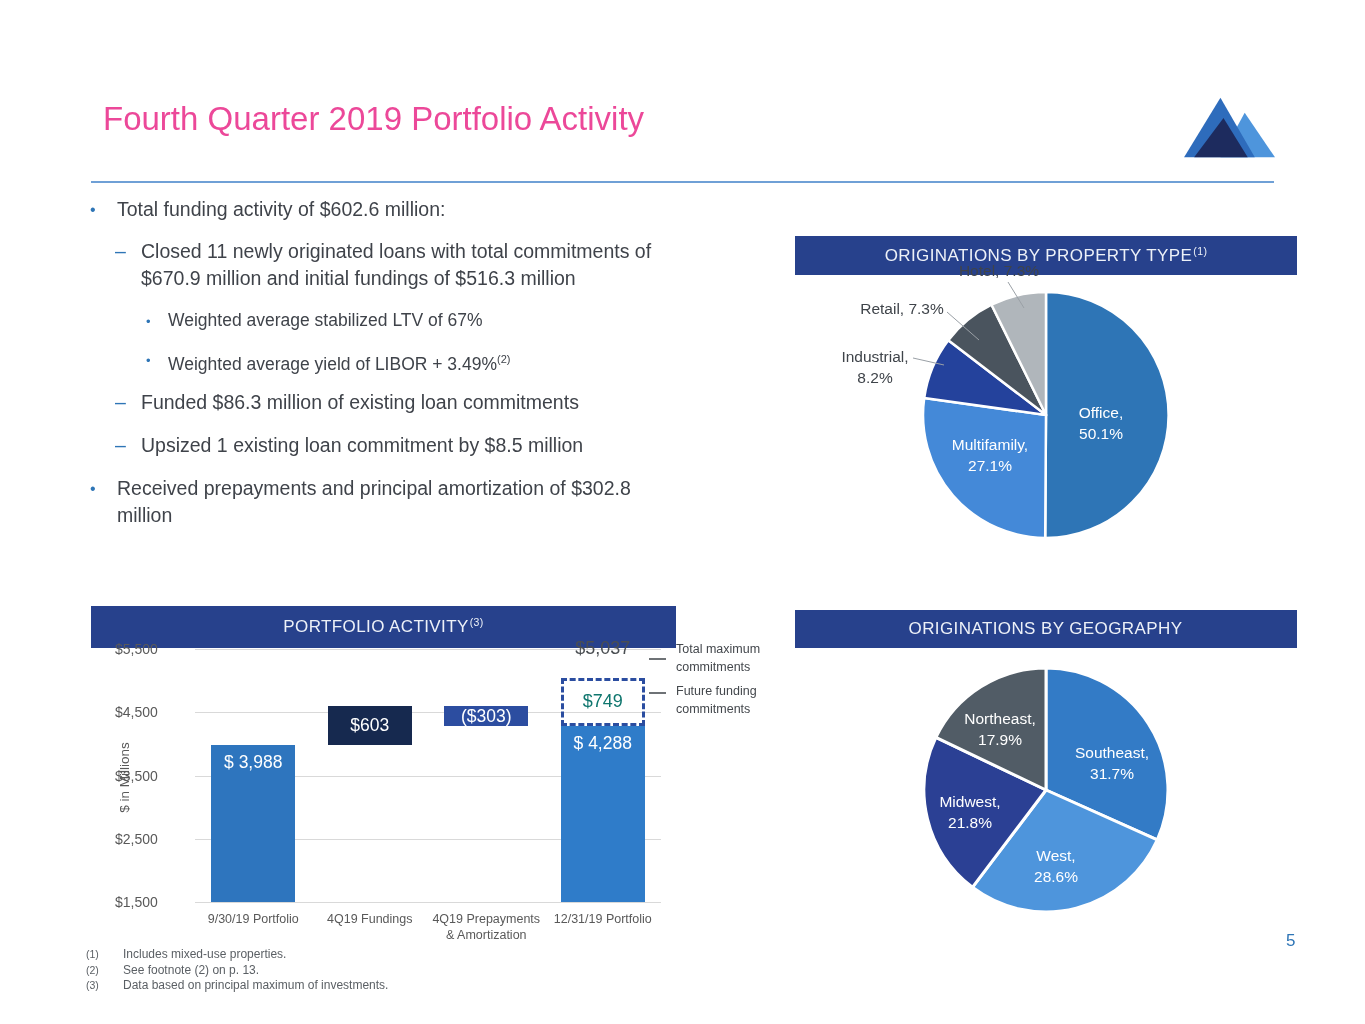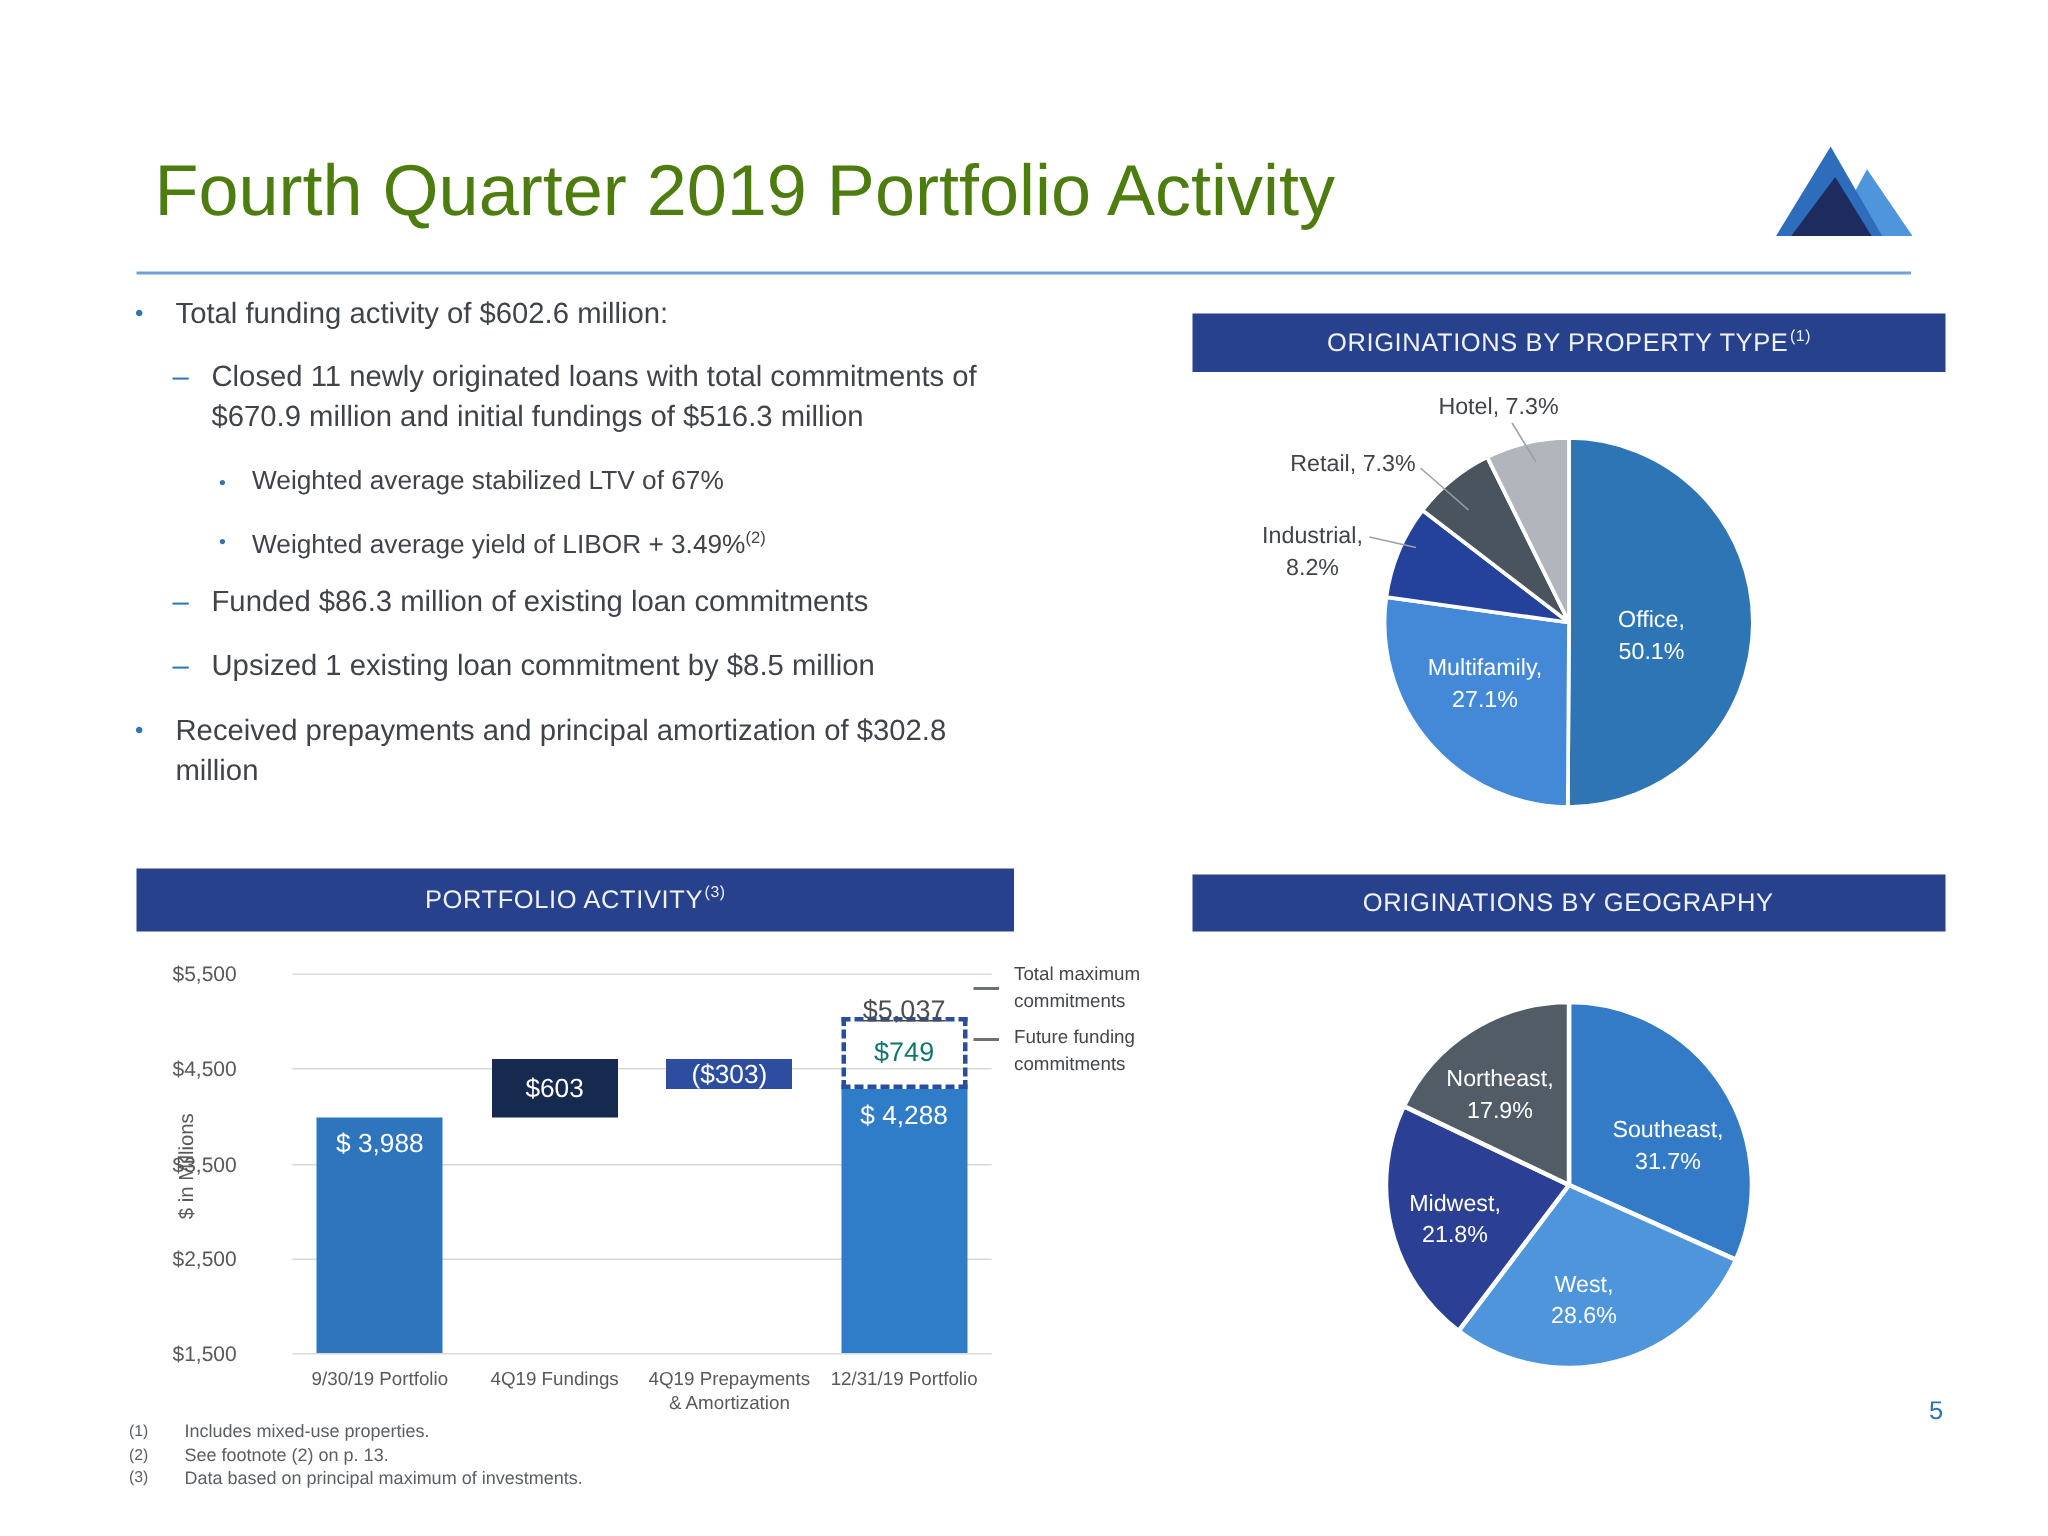--- a/index.html
+++ b/index.html
@@ -1,40 +1,40 @@
 <!DOCTYPE html>
 <html><head>
 <meta charset="utf-8">
 <style>
   html,body{margin:0;padding:0;background:#e8e8e8;}
   .slide{position:relative;width:1365px;height:1024px;background:#ffffff;overflow:hidden;
          font-family:"Liberation Sans", sans-serif;}
-  .title{position:absolute;left:103px;top:100px;margin:0;font-size:48px;font-weight:400;
-         color:#4d7c0f;letter-spacing:0;}
+  .title{position:absolute;left:103px;top:100px;margin:0;font-size:33px;font-weight:400;
+         color:#ec4899;letter-spacing:0;}
   .rule{position:absolute;left:91px;top:181px;width:1183px;height:2px;background:#6FA0D6;}
   .logo{position:absolute;left:1178px;top:92px;width:97px;height:68px;}
 
   
   .bullets{position:absolute;left:90px;top:196px;width:700px;color:#3F434A;}
   .b{display:flex;align-items:flex-start;}
   .mk{color:#2E75B6;flex:0 0 auto;}
   .bt{display:block;}
   .bt sup{font-size:11px;}
   .l1{font-size:19.5px;line-height:27px;margin:0 0 15px 0;}
   .l1 .mk{width:27px;font-size:16px;}
   .l1 .bt{max-width:535px;}
   .l2{font-size:19.5px;line-height:27px;margin:0 0 16px 25px;}
   .l2 .mk{width:26px;}
   .l2 .bt{max-width:512px;}
   .l3{font-size:17.5px;line-height:24px;margin:0 0 13px 56px;}
   .l3 .mk{width:22px;font-size:13px;padding-top:2px;}
 
   
   .hdr{position:absolute;background:#27418C;color:#EDF1F8;display:flex;align-items:center;
-       justify-content:center;font-size:17px;letter-spacing:.4px;}
+       justify-content:center;font-size:17px;letter-spacing:.4px;margin-top:27px;}
   .hdr sup{font-size:10.5px;line-height:0;position:relative;top:-5px;margin-left:1px;}
   .hdr-prop{left:795px;top:209px;width:502px;height:39px;}
   .hdr-port{left:91px;top:579px;width:585px;height:42px;}
   .hdr-geo{left:795px;top:583px;width:502px;height:38px;}
 
   
   .pie{position:absolute;}
   .pie-prop{left:795px;top:252px;width:502px;height:306px;}
   .pie-geo{left:795px;top:628px;width:502px;height:300px;}
   .pielab{font-size:15.5px;font-family:"Liberation Sans",sans-serif;}
@@ -159,21 +159,21 @@
       <div class="xlab" style="left: 220.75px;">4Q19 Fundings</div>
       <div class="bar center" style="left: 353.25px; top: 76.4942px; height: 19.1647px; background: rgb(44, 77, 160);">
         <span>($303)</span>
       </div>
       <div class="xlab" style="left: 337.25px;">4Q19 Prepayments &amp; Amortization</div>
       <div class="bar" style="left: 469.75px; top: 95.659px; height: 176.341px; background: rgb(47, 124, 201);">
         <span style="margin-top: 7px;">$ 4,288</span>
       </div>
       <div class="xlab" style="left: 453.75px;">12/31/19 Portfolio</div>
       <div class="fbox" style="left: 469.75px; top: 48.2848px; height: 47.3742px; border-color: rgb(43, 77, 160);">$749</div>
-      <div class="totlab" style="left: 469.75px; top: 33px; text-decoration: underline;">$5,037</div>
+      <div class="totlab" style="left: 469.75px; top: 8px;">$5,037</div>
       <div class="conn" style="left: 558px; top: 28px;"></div>
       <div class="conn" style="left: 558px; top: 62px;"></div>
       <div class="ann" style="top: 10px;">Total maximum commitments</div>
       <div class="ann" style="top: 52px;">Future funding commitments</div>
     </div>
 
   <div class="hdr hdr-geo">
     <span>ORIGINATIONS BY GEOGRAPHY</span>
       <sup></sup>
   </div>

